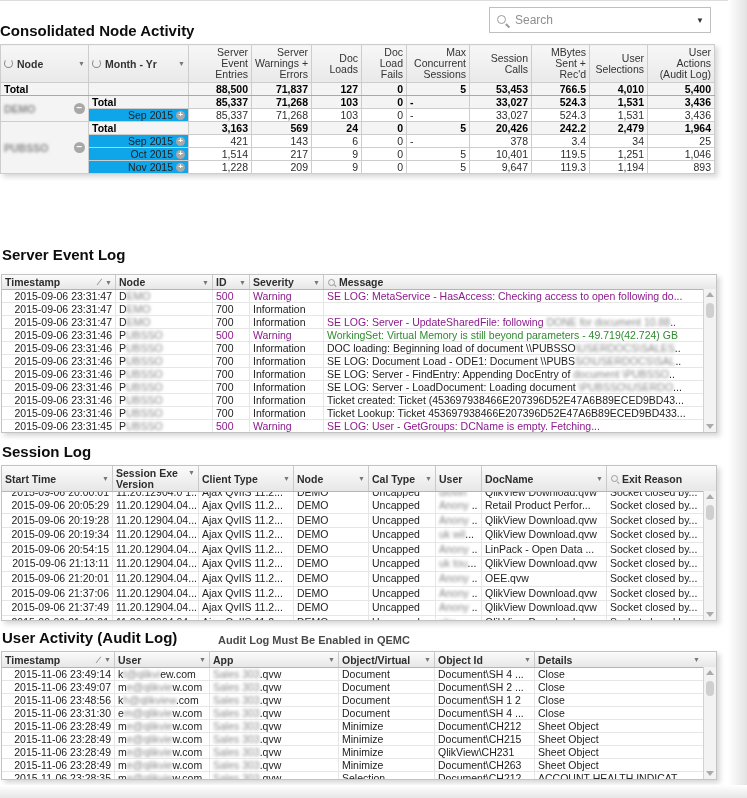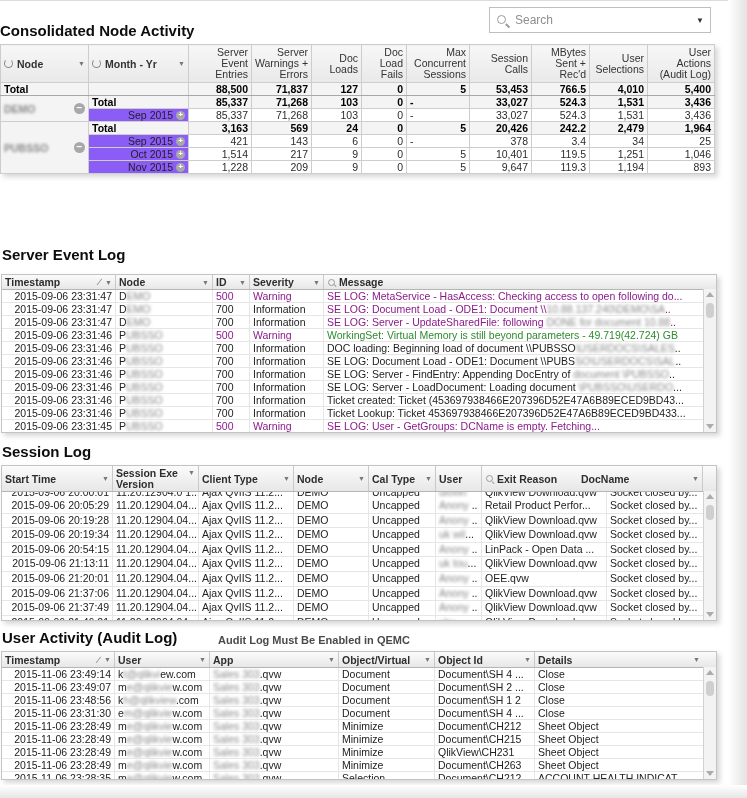--- a/index.html
+++ b/index.html
@@ -46,21 +46,21 @@
   .pivot th.hl{text-align:left;font-weight:bold}
   .pivot th.hl .hflex{display:flex;align-items:center}
   .pivot th.hm{text-align:right;font-weight:normal;vertical-align:middle}
   .pivot th.hm .hmtxt{white-space:pre-line;line-height:11px;display:block}
   .pivot td.v{text-align:right;color:#2b2b2b}
   .pivot td.v.dash{text-align:left}
   .pivot tr.trow td{font-weight:bold;background:#f4f4f4;color:#000}
   .pivot td.ncell{vertical-align:middle;background:#fff}
   .pivot td.ncell .nflex{display:flex;align-items:center}
   .pivot td.mcell{text-align:left;font-weight:bold}
-  .pivot td.mcell.mr{font-weight:normal;background:#8b5cf6}
+  .pivot td.mcell.mr{font-weight:normal;background:#0ea5e9}
   .pivot td.mcell.mr .mflex{display:flex;align-items:center;justify-content:flex-end}
   .pivot tr.grand td{border-bottom:1px solid #a8a8a8}
   
   .log{position:absolute;left:1px;width:716px;border:1px solid #c3c3c3;background:#fff;
       font-size:10.5px;box-sizing:border-box;overflow:hidden;box-shadow:3px 3px 5px rgba(0,0,0,0.16)}
   .loghead{display:flex;background:linear-gradient(#fbfbfb,#e7e7e7);border-bottom:1px solid #b5b5b5;
       font-weight:bold;color:#2e2e2e}
   .hc{display:flex;align-items:center;padding:0 3px;border-right:1px solid #c9c9c9;
       box-sizing:border-box;overflow:hidden;white-space:nowrap}
   .hc .lbl{white-space:pre-line;line-height:11px}
@@ -335,21 +335,20 @@
       <div class="c w-nd"><span>D</span><span class="blur">EMO</span></div>
       <div class="c w-id warn">500</div>
       <div class="c w-sev warn">Warning</div>
       <div class="c w-msg m-purple"><span>SE  LOG: MetaService - HasAccess: Checking access to open following do...</span><span class="blur"></span><span></span></div>
     </div>
     <div class="r">
       <div class="c w-ts">2015-09-06 23:31:47</div>
       <div class="c w-nd"><span>D</span><span class="blur">EMO</span></div>
       <div class="c w-id">700</div>
       <div class="c w-sev">Information</div>
-      <div class="c w-msg m-purple"><span>SE  LOG: Document Load - ODE1: Document \\</span><span class="blur">10.88.137.240\DEMO\SA</span><span>..</span></div>
     </div>
     <div class="r">
       <div class="c w-ts">2015-09-06 23:31:47</div>
       <div class="c w-nd"><span>D</span><span class="blur">EMO</span></div>
       <div class="c w-id">700</div>
       <div class="c w-sev">Information</div>
       <div class="c w-msg m-purple"><span>SE  LOG: Server - UpdateSharedFile: following </span><span class="blur">DONE for document 10.88</span><span>..</span></div>
     </div>
     <div class="r">
       <div class="c w-ts">2015-09-06 23:31:46</div>
@@ -435,27 +434,27 @@
       <span>Node</span>
       <span class="sort">▼</span>
     </div>
     <div class="hc w-ca">
       <span>Cal Type</span>
       <span class="sort">▼</span>
     </div>
     <div class="hc w-us">
       <span>User</span>
     </div>
+    <div class="hc w-doc">
+      <span>DocName</span>
+      <span class="sort">▼</span>
+    </div>
     <div class="hc w-ex">
       <span class="mag small"></span>
       <span>Exit Reason</span>
-    </div>
-    <div class="hc w-doc">
-      <span>DocName</span>
-      <span class="sort">▼</span>
     </div>
   </div>
   <div class="partial">
     <div class="r">
       <div class="c w-st">2015-09-06 20:00:01</div>
       <div class="c w-exe">11.20.12904.0 1...</div>
       <div class="c w-cl">Ajax QvIIS 11.2...</div>
       <div class="c w-no">DEMO</div>
       <div class="c w-ca">Uncapped</div>
       <div class="c w-us"><span class="blur">ulovin</span></div>

